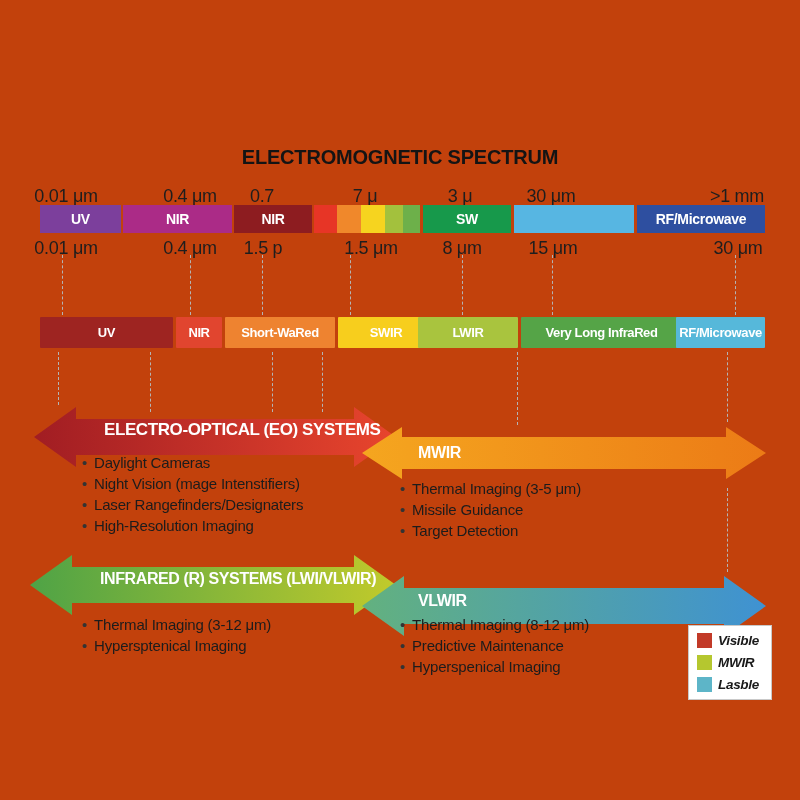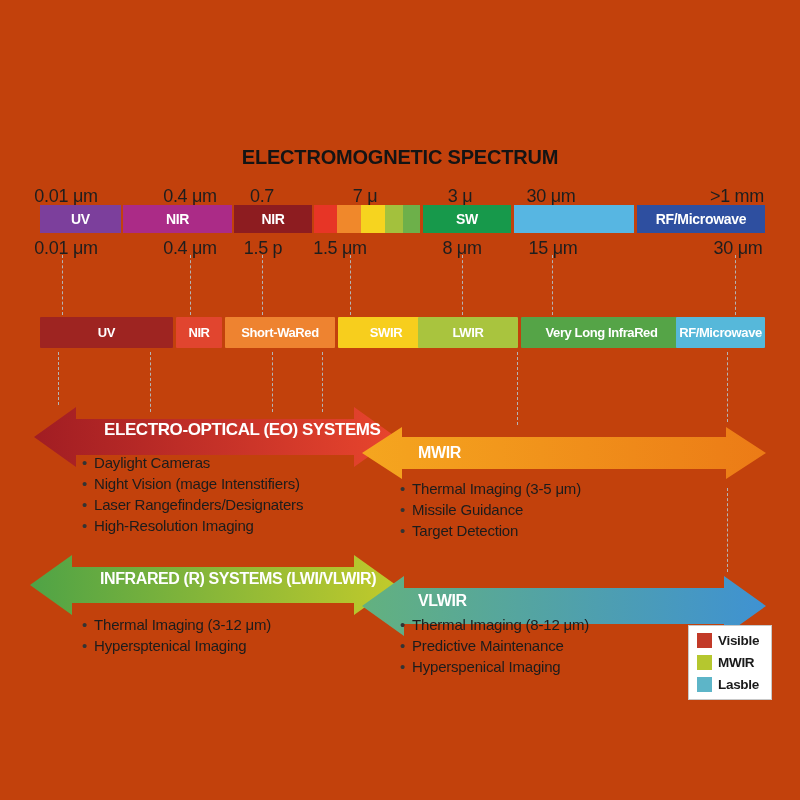--- a/index.html
+++ b/index.html
@@ -25,21 +25,21 @@
              font-size:15px;color:#1c1c1c;letter-spacing:-0.2px;}
   ul.bullets li{line-height:21px;white-space:nowrap;}
   ul.bullets li::before{content:"•";margin-right:7px;color:#333;}
   .ul-eo{left:82px;top:452px;}
   .ul-mwir{left:400px;top:478px;}
   .ul-ir{left:82px;top:614px;}
   .ul-vlwir{left:400px;top:614px;}
   .legend{position:absolute;left:688px;top:625px;width:84px;height:75px;background:#fff;
           border:1px solid #c9c9c9;display:flex;flex-direction:column;justify-content:space-evenly;
           padding-left:8px;box-sizing:border-box;}
-  .legend-row{display:flex;align-items:center;gap:6px;}
+  .legend-row{display:flex;align-items:center;gap:6px;font-style:italic;}
   .legend-row i{width:15px;height:15px;display:inline-block;flex:0 0 auto;}
   .legend-row span{font-size:13.5px;font-weight:bold;color:#1a1a1a;letter-spacing:-0.3px;}
 </style>
 </head>
 <body>
 
 <div class="stage">
 
   <div class="title">ELECTROMOGNETIC SPECTRUM</div>
 
@@ -69,21 +69,21 @@
       <span>SW</span>
     </div>
   <div class="seg" style="left: 514px; width: 120px; background: rgb(87, 182, 226);"></div>
   <div class="seg" style="left: 637px; width: 128px; background: rgb(46, 79, 160);">
       <span>RF/Microwave</span>
     </div>
 
   <div class="tick tick-b" style="left:66px">0.01 μm</div>
   <div class="tick tick-b" style="left:190px">0.4 μm</div>
   <div class="tick tick-b" style="left:263px">1.5 p</div>
-  <div class="tick tick-b" style="left:340px">1.5 μm</div>
+  <div class="tick tick-b" style="left:371px">1.5 μm</div>
   <div class="tick tick-b" style="left:462px">8 μm</div>
   <div class="tick tick-b" style="left:553px">15 μm</div>
   <div class="tick tick-b" style="left:738px">30 μm</div>
 
   <i class="dash" style="left:62px;top:255px;height:60px"></i>
   <i class="dash" style="left:190px;top:255px;height:60px"></i>
   <i class="dash" style="left:262px;top:255px;height:60px"></i>
   <i class="dash" style="left:350px;top:255px;height:60px"></i>
   <i class="dash" style="left:462px;top:255px;height:60px"></i>
   <i class="dash" style="left:552px;top:255px;height:60px"></i>

